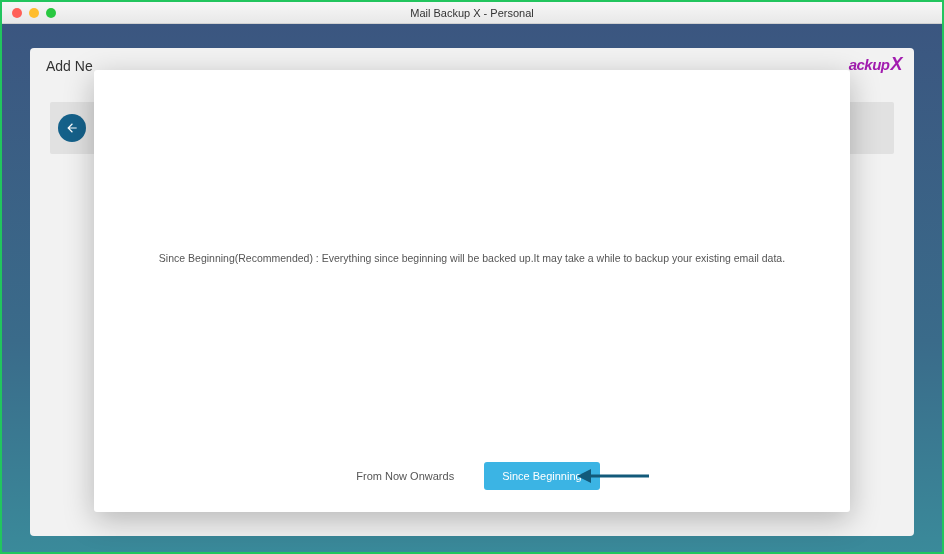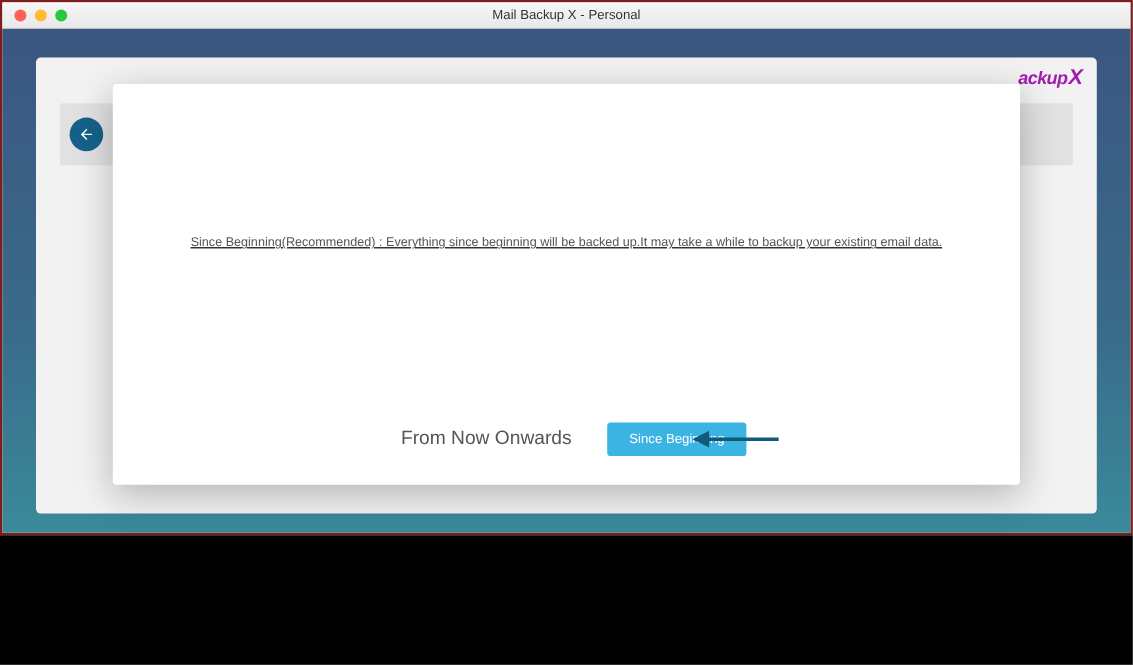--- a/index.html
+++ b/index.html
@@ -9,22 +9,22 @@
     }
     body {
       width: 944px;
       height: 554px;
       font-family: -apple-system, BlinkMacSystemFont, 'Segoe UI', Arial, sans-serif;
       background: #000;
       overflow: hidden;
     }
     .outer-border {
       width: 944px;
-      height: 446px;
-      border: 2px solid #7f1d1d;
+      height: 554px;
+      border: 2px solid #22c55e;
       background: #fff;
       position: relative;
     }
     .titlebar {
       height: 22px;
       background: linear-gradient(to bottom, #f7f7f7, #e8e8e8);
       border-bottom: 1px solid #d0d0d0;
       display: flex;
       align-items: center;
       position: relative;
@@ -139,37 +139,36 @@
       flex-direction: column;
     }
     .modal-body {
       flex: 1;
       display: flex;
       flex-direction: column;
       align-items: center;
       justify-content: center;
       padding: 0 30px;
       text-align: center;
-      text-decoration: underline;
     }
     .modal-text {
       font-size: 10.5px;
       color: #555;
       line-height: 2.2;
     }
     .modal-footer {
       display: flex;
       align-items: center;
       justify-content: center;
       gap: 18px;
       padding: 14px 0 22px 0;
       position: relative;
     }
     .btn-secondary {
-      font-size: 16px;
+      font-size: 11px;
       color: #555;
       background: transparent;
       border: none;
       padding: 7px 12px;
       cursor: pointer;
     }
     .btn-primary {
       font-size: 11px;
       color: #fff;
       background: #3bb4e4;
@@ -198,20 +197,21 @@
       <div class="traffic-light tl-close"></div>
       <div class="traffic-light tl-min"></div>
       <div class="traffic-light tl-max"></div>
     </div>
     <div class="titlebar-title">Mail Backup X - Personal</div>
   </div>
 
   <div class="app-bg">
     <div class="main-panel">
       <div class="panel-header">
+        <div class="page-title">Add Ne</div>
         <div class="brand">
           <span>ackup</span><span class="x">X</span>
         </div>
       </div>
 
       <div class="inner-bar">
         <div class="back-btn">
           <svg viewBox="0 0 24 24">
             <path d="M20 11H7.83l5.59-5.59L12 4l-8 8 8 8 1.41-1.41L7.83 13H20v-2z"></path>
           </svg>

